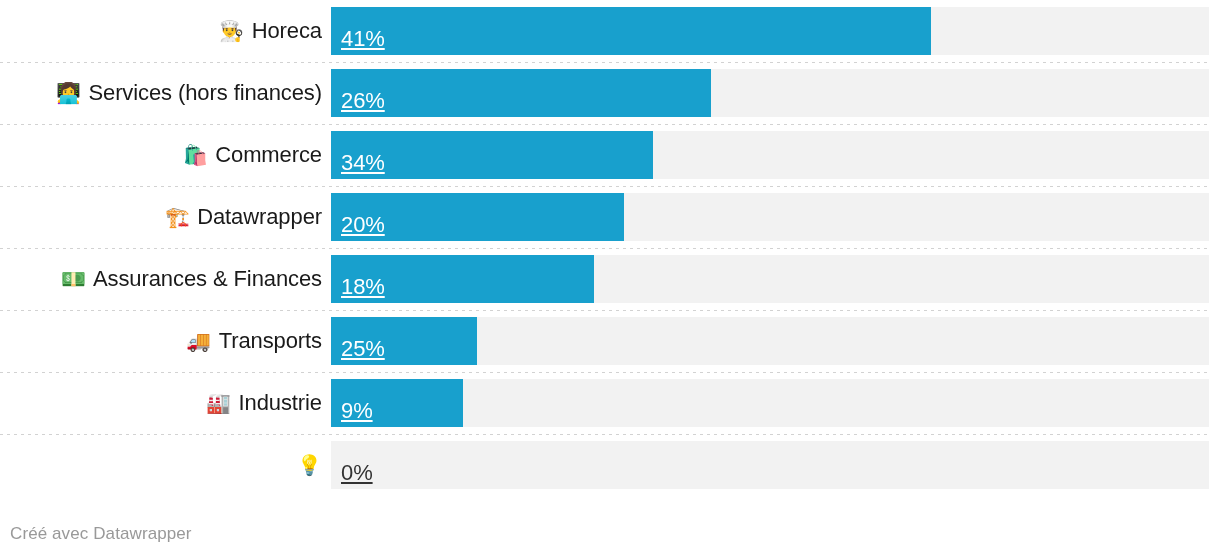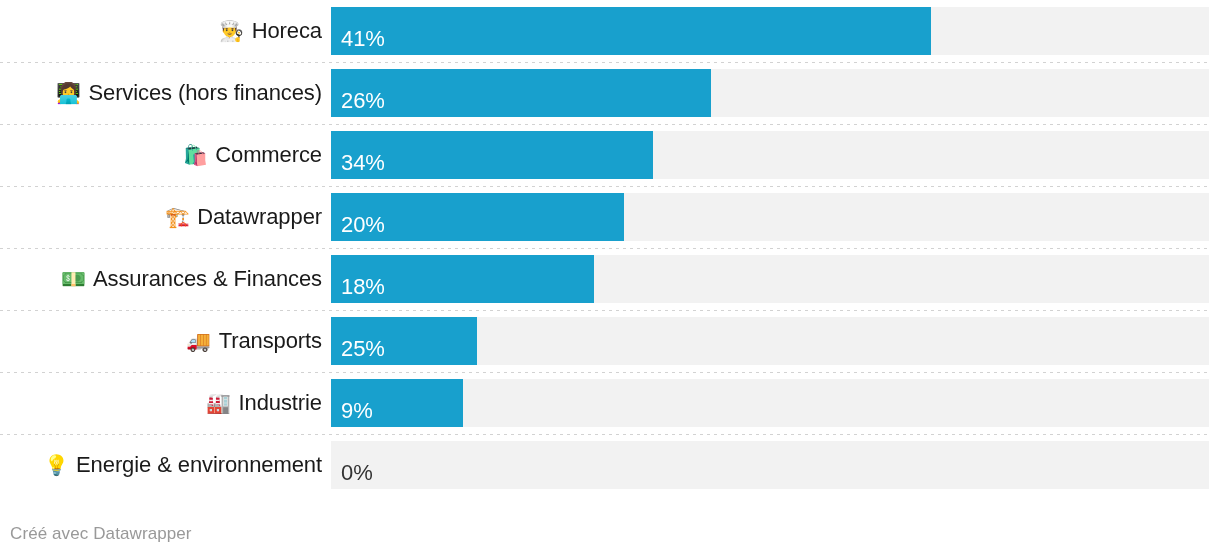--- a/index.html
+++ b/index.html
@@ -82,20 +82,21 @@
     top: 7px;
     height: 64px;
     display: flex;
     align-items: center;
     font-size: 22px;
     color: #ffffff;
     padding-left: 10px;
     box-sizing: border-box;
     left: 331px;
     letter-spacing: -0.1px;
+    text-decoration: underline;
   }
   .bar-value.outside {
     color: #333333;
   }
   .footer {
     position: absolute;
     left: 10px;
     top: 524px;
     font-size: 17px;
     color: #999999;
@@ -174,21 +175,20 @@
           <span>Industrie</span>
         </div>
         <div class="track"></div>
         <div class="bar-fill" style="width: 131.67px; background: rgb(24, 160, 205);"></div>
         <div class="bar-value">9%</div>
       </div>
       <div class="bar-row">
         <div class="row-sep"></div>
         <div class="row-label">
           <span class="emoji">💡</span>
-          <span>Energie &amp; environnement</span>
         </div>
         <div class="track"></div>
         <div class="bar-value outside">0%</div>
       </div>
     </div>
 
   <div class="footer">Créé avec Datawrapper</div>
 
 </div>
 

